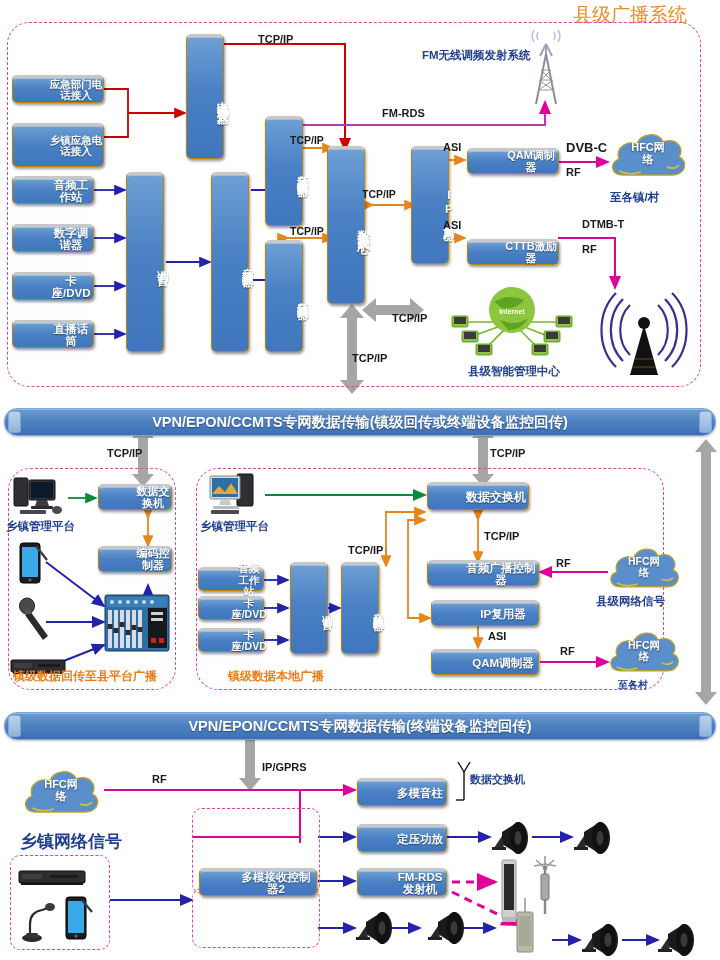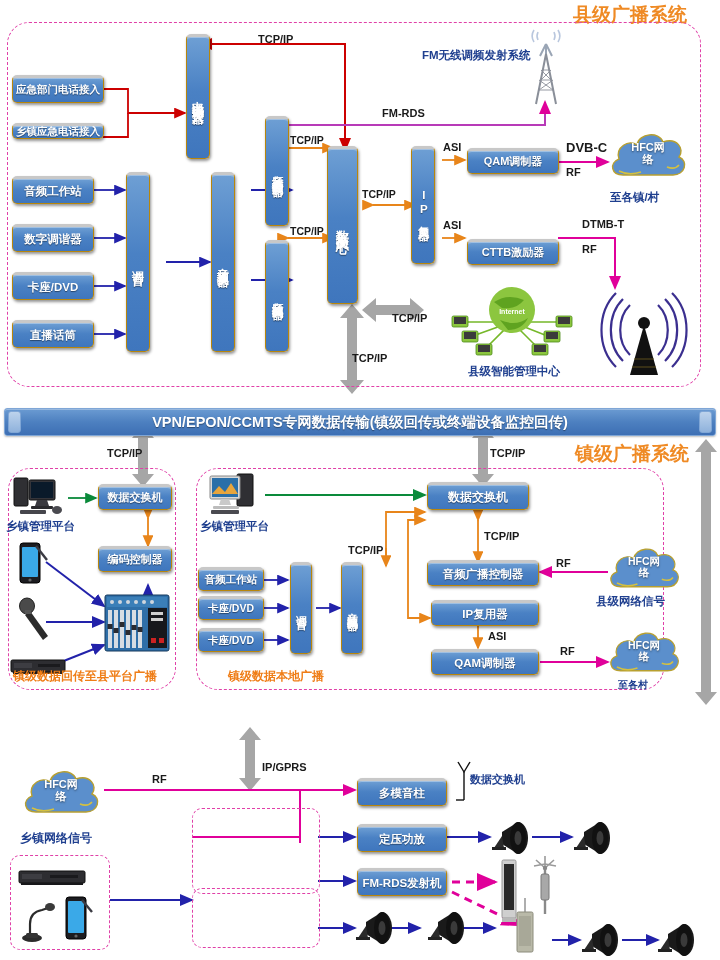--- a/index.html
+++ b/index.html
@@ -25,34 +25,35 @@
     box-shadow: 1px 2px 3px rgba(0,0,0,0.42), inset 0 1px 0 rgba(255,255,255,0.35);
     color: #ffffff;
     font-weight: bold;
     display: flex;
     align-items: center;
     justify-content: center;
     text-align: center;
     line-height: 1.05;
     text-shadow: 0 1px 1px rgba(0,0,0,0.45);
     letter-spacing: 0px;
+    padding-left: 36px;
   }
   .box.vert {
     writing-mode: vertical-rl;
     text-orientation: upright;
     letter-spacing: 2px;
     line-height: 1;
   }
 
   
   .band {
     position: absolute;
     background: linear-gradient(180deg,#6b9bd2 0%,#4d80c0 50%,#3d6fb4 100%);
     border: 1px solid #7fa6d6;
-    border-radius: 3px;
+    border-radius: 13px;
     color: #fff;
     font-weight: bold;
     display: flex;
     align-items: center;
     justify-content: center;
     box-shadow: 0 1px 2px rgba(0,0,0,0.25), inset 0 1px 0 rgba(255,255,255,0.3);
     text-shadow: 0 1px 1px rgba(0,0,0,0.4);
   }
   .band .cap {
     position: absolute; top: 2px; bottom: 2px; width: 13px;
@@ -68,21 +69,21 @@
     border: 1.4px dashed #e040a8;
     border-radius: 22px;
     pointer-events: none;
   }
   .region.sq { border-radius: 6px; }
 
   
   .sect-title {
     position: absolute;
     color: #ef8a24;
-    font-weight: bold;
+    font-weight: normal;
     white-space: nowrap;
     text-shadow: 1px 1px 0 rgba(255,255,255,0.8);
   }
   .cap-label {
     position: absolute;
     color: #1f3f8f;
     font-weight: bold;
     white-space: nowrap;
   }
   .cap-label.orange { color: #ef7d16; }
@@ -244,21 +245,21 @@
 
       <path d="M452,882 L495,882" stroke="#e0009a" stroke-width="3" stroke-dasharray="8,6" marker-end="url(#ah-mag)"></path>
       <path d="M452,892 L520,925" stroke="#e0009a" stroke-width="3" stroke-dasharray="8,6" marker-end="url(#ah-mag)"></path>
     </g>
   </svg>
 
   <div class="sect-title" style="left:573px; top:2px; font-size:19px;">县级广播系统</div>
   <div class="region" style="left:7px; top:22px; width:694px; height:365px;"></div>
 
   <div class="box" style="left:12px; top:75px; width:92px; height:28px; font-size:10.5px;">应急部门电话接入</div>
-  <div class="box" style="left:12px; top:123px; width:92px; height:16px; font-size:10.5px;">乡镇应急电话接入</div>
+  <div class="box" style="left:12px; top:123px; width:92px; height:44px; font-size:10.5px;">乡镇应急电话接入</div>
   <div class="box" style="left:12px; top:176px; width:82px; height:28px; font-size:11.5px;">音频工作站</div>
   <div class="box" style="left:12px; top:224px; width:82px; height:28px; font-size:11.5px;">数字调谐器</div>
   <div class="box" style="left:12px; top:272px; width:82px; height:28px; font-size:11.5px;">卡座/DVD</div>
   <div class="box" style="left:12px; top:320px; width:82px; height:28px; font-size:11.5px;">直播话筒</div>
 
   <div class="box vert" style="left:186px; top:34px; width:24px; height:125px; font-size:12px;">电话编码接入器</div>
   <div class="box vert" style="left:126px; top:172px; width:24px; height:180px; font-size:12px;">调音台</div>
   <div class="box vert" style="left:211px; top:172px; width:24px; height:180px; font-size:12px;">音频切换器</div>
   <div class="box vert" style="left:265px; top:116px; width:24px; height:110px; font-size:11.5px;">音频广播控制器</div>
   <div class="box vert" style="left:265px; top:240px; width:24px; height:112px; font-size:11.5px;">音频编码器</div>
@@ -361,21 +362,20 @@
   <div class="proto" style="left:582px; top:243px; font-size:11px;">RF</div>
   <div class="proto" style="left:392px; top:312px; font-size:11px;">TCP/IP</div>
   <div class="proto" style="left:352px; top:352px; font-size:11px;">TCP/IP</div>
 
   <div class="band" style="left:4px; top:408px; width:712px; height:28px;">
     <span class="cap l"></span>
     <span class="cap r"></span>
     <span style="font-size:14.5px; z-index:2;">VPN/EPON/CCMTS专网数据传输(镇级回传或终端设备监控回传)</span>
   </div>
 
-  <div class="sect-title" style="left:575px; top:441px; font-size:19px;">镇级广播系统</div>
 
   <div class="region" style="left:8px; top:468px; width:168px; height:222px;"></div>
   <div class="region" style="left:196px; top:468px; width:468px; height:222px;"></div>
 
   <div class="proto" style="left:107px; top:447px; font-size:11px;">TCP/IP</div>
   <div class="proto" style="left:490px; top:447px; font-size:11px;">TCP/IP</div>
 
   <div class="pict" style="left:12px; top:472px; width:56px; height:46px;">
     <svg viewBox="0 0 56 46">
       <rect x="2" y="6" width="14" height="28" rx="1.5" fill="#2f2f33" stroke="#111"></rect>
@@ -507,36 +507,41 @@
       <path d="M12,46 q10,5 22,1" stroke="#d4c040" stroke-width="1.6" fill="none"></path>
       <path d="M60,42 q8,3 12,-2" stroke="#d4c040" stroke-width="1.6" fill="none"></path>
     </svg>
     <div class="ctext" style="font-size:10.5px; padding-bottom:4px;">
       <span>HFC网</span>
       <span>络</span>
     </div>
   </div>
   <div class="cap-label" style="left:618px; top:678px; font-size:10px;">至各村</div>
 
+  <div class="band" style="left:4px; top:712px; width:712px; height:28px;">
+    <span class="cap l"></span>
+    <span class="cap r"></span>
+    <span style="font-size:14.5px; z-index:2;">VPN/EPON/CCMTS专网数据传输(终端设备监控回传)</span>
+  </div>
 
   <div class="proto" style="left:262px; top:761px; font-size:11px;">IP/GPRS</div>
   <div class="proto" style="left:152px; top:773px; font-size:11px;">RF</div>
 
   <div class="cloud" style="left:18px; top:762px; width:86px; height:62px;">
     <svg viewBox="0 0 82 62">
       <path d="M16,50 C4,50 2,38 12,34 C8,22 22,14 30,20 C32,8 52,6 56,17 C70,12 78,24 72,32 C82,36 78,50 66,50 Z" fill="#5b8fcc" stroke="#b8a030" stroke-width="1.4"></path>
       <path d="M12,46 q10,5 22,1" stroke="#d4c040" stroke-width="1.6" fill="none"></path>
       <path d="M60,42 q8,3 12,-2" stroke="#d4c040" stroke-width="1.6" fill="none"></path>
     </svg>
     <div class="ctext" style="font-size:11px; padding-bottom:4px;">
       <span>HFC网</span>
       <span>络</span>
     </div>
   </div>
-  <div class="cap-label" style="left:20px; top:830px; font-size:12px;">乡镇网络信号</div>
+  <div class="cap-label" style="left:20px; top:830px; font-size:17px;">乡镇网络信号</div>
 
   <div class="region sq" style="left:10px; top:855px; width:100px; height:95px; border-radius:10px;"></div>
   <div class="pict" style="left:18px; top:868px; width:68px; height:20px;">
     <svg viewBox="0 0 68 20">
       <rect x="1" y="3" width="66" height="12" rx="1.5" fill="#2d2d31" stroke="#111"></rect>
       <rect x="4" y="6" width="20" height="5" fill="#3d3d42"></rect>
       <rect x="32" y="7" width="28" height="3" fill="#1a1a1d"></rect>
       <rect x="3" y="15" width="62" height="2" fill="#17171a"></rect>
     </svg>
   </div>
@@ -554,20 +559,21 @@
       <rect x="6" y="9" width="16" height="32" rx="1" fill="#3aa9e8"></rect>
       <path d="M20,8 L30,20" stroke="#3b3b43" stroke-width="2.4"></path>
       <circle cx="14" cy="44" r="1.6" fill="#666"></circle>
     </svg>
   </div>
 
   <div class="region sq" style="left:192px; top:808px; width:128px; height:86px; border-radius:10px;"></div>
   <div class="region sq" style="left:192px; top:888px; width:128px; height:60px; border-radius:10px;"></div>
 
   <div class="box" style="left:357px; top:778px; width:90px; height:28px; font-size:11.5px;">多模音柱</div>
+  <div class="box" style="left:199px; top:868px; width:118px; height:28px; font-size:11.5px;">多模接收控制器2</div>
   <div class="box" style="left:357px; top:824px; width:90px; height:28px; font-size:11.5px;">定压功放</div>
   <div class="box" style="left:357px; top:868px; width:90px; height:28px; font-size:11.5px;">FM-RDS发射机</div>
 
   <div class="pict" style="left:452px; top:760px; width:24px; height:44px;">
     <svg viewBox="0 0 24 44">
       <path d="M6,2 L12,12 L18,2" stroke="#111" stroke-width="1.4" fill="none"></path>
       <path d="M12,12 L12,40" stroke="#111" stroke-width="1.4"></path>
       <path d="M12,40 L4,40" stroke="#111" stroke-width="1.4"></path>
     </svg>
   </div>

